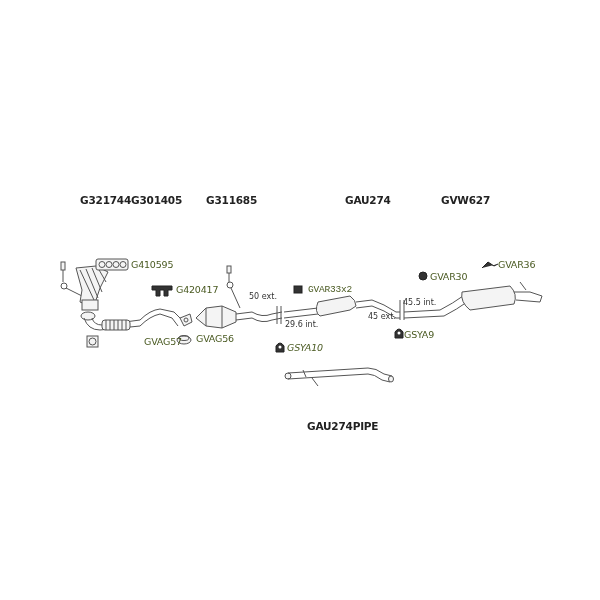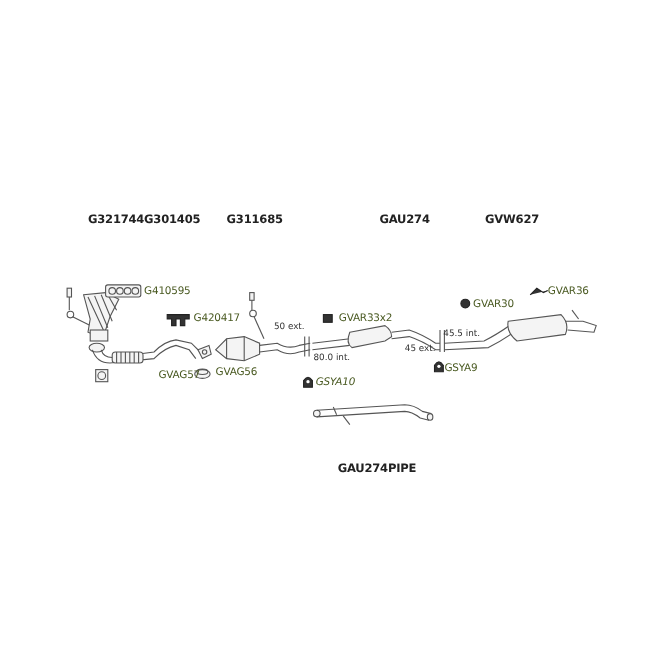--- a/index.html
+++ b/index.html
@@ -140,25 +140,25 @@
   <div class="part-number" style="left:80px;top:194px;">G321744</div>
   <div class="part-number" style="left:131px;top:194px;">G301405</div>
   <div class="part-number" style="left:206px;top:194px;">G311685</div>
   <div class="part-number" style="left:309px;top:194px;margin-left:36px;">GAU274</div>
   <div class="part-number" style="left:441px;top:194px;">GVW627</div>
 
   <div class="accessory" style="left:131px;top:259px;">G410595</div>
   <div class="accessory" style="left:176px;top:284px;">G420417</div>
   <div class="accessory" style="left:100px;top:336px;padding-left:44px;">GVAG57</div>
   <div class="accessory" style="left:196px;top:333px;">GVAG56</div>
-  <div class="accessory" style="left:308px;top:284px;">GVAR33x2</div>
+  <div class="accessory" style="left:308px;top:284px;font-family:Liberation Mono, monospace;">GVAR33x2</div>
   <div class="accessory" style="left:287px;top:342px;font-style:italic;">GSYA10</div>
   <div class="accessory" style="left:404px;top:329px;">GSYA9</div>
   <div class="accessory" style="left:430px;top:271px;">GVAR30</div>
   <div class="accessory" style="left:498px;top:259px;text-align:right;">GVAR36</div>
 
   <div class="dim" style="left:249px;top:292px;">50 ext.</div>
-  <div class="dim" style="left:285px;top:320px;">80.0 int.</div>
+  <div class="dim" style="left:285px;top:320px;">29.6 int.</div>
   <div class="dim" style="left:368px;top:312px;">45 ext.</div>
   <div class="dim" style="left:403px;top:298px;">45.5 int.</div>
 
   <div class="part-number" style="left:307px;top:404px;margin-top:16px;">GAU274PIPE</div>
 </div>
 
 </body></html>

